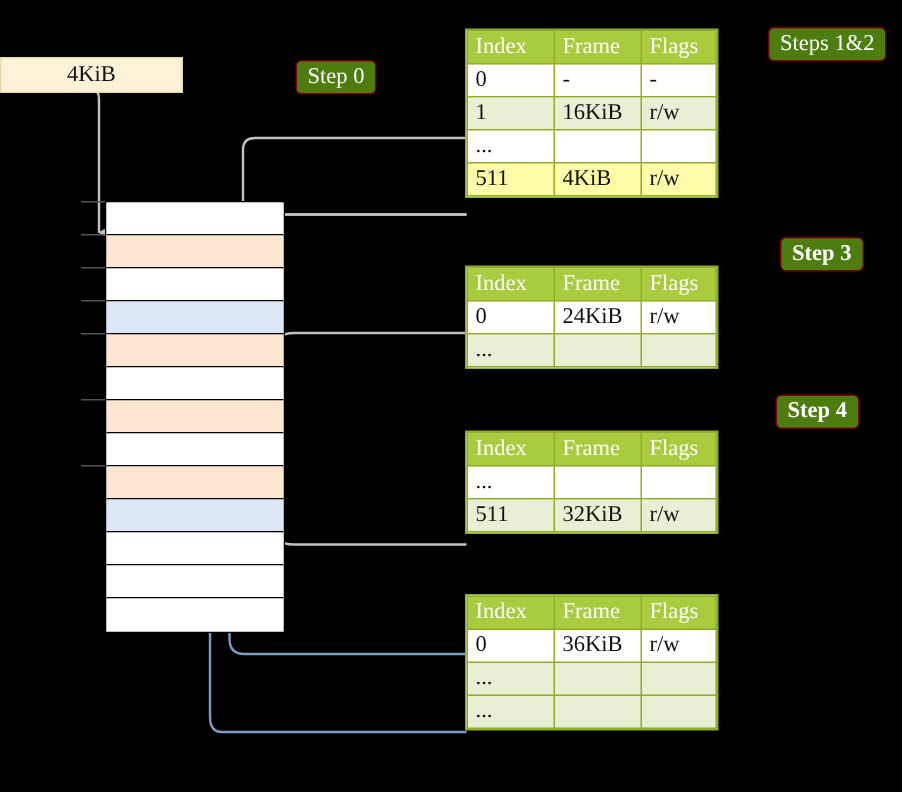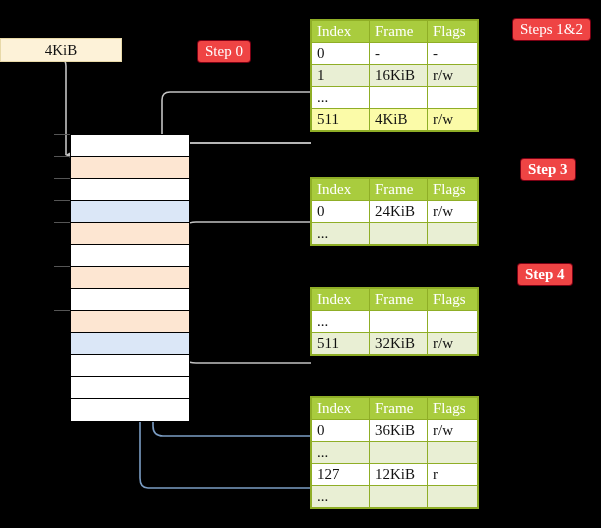--- a/index.html
+++ b/index.html
@@ -12,21 +12,21 @@
     width: 601px;
     height: 528px;
     background: #000000;
     overflow: hidden;
     font-family: "Liberation Serif", "DejaVu Serif", serif;
   }
 
   
   .step-badge {
     position: absolute;
-    background: #ef4444;
+    background: #4d7c0f;
     color: #ffffff;
     font-family: "Liberation Serif", "DejaVu Serif", serif;
     font-size: 15px;
     line-height: 18px;
     padding: 1px 7px 2px 7px;
     border-radius: 3px;
     white-space: nowrap;
     box-shadow: 0 0 0 1px #7a0014;
   }
 
@@ -277,25 +277,20 @@
           <tr class="plain">
             <td class="col-index">0</td>
             <td class="col-frame">36KiB</td>
             <td class="col-flags">r/w</td>
           </tr>
           <tr class="alt">
             <td class="col-index">...</td>
             <td class="col-frame"></td>
             <td class="col-flags"></td>
           </tr>
-          <tr class="plain">
-            <td class="col-index">127</td>
-            <td class="col-frame">12KiB</td>
-            <td class="col-flags">r</td>
-          </tr>
           <tr class="alt">
             <td class="col-index">...</td>
             <td class="col-frame"></td>
             <td class="col-flags"></td>
           </tr>
         </tbody>
       </table>
     </div>
 
 </div>

